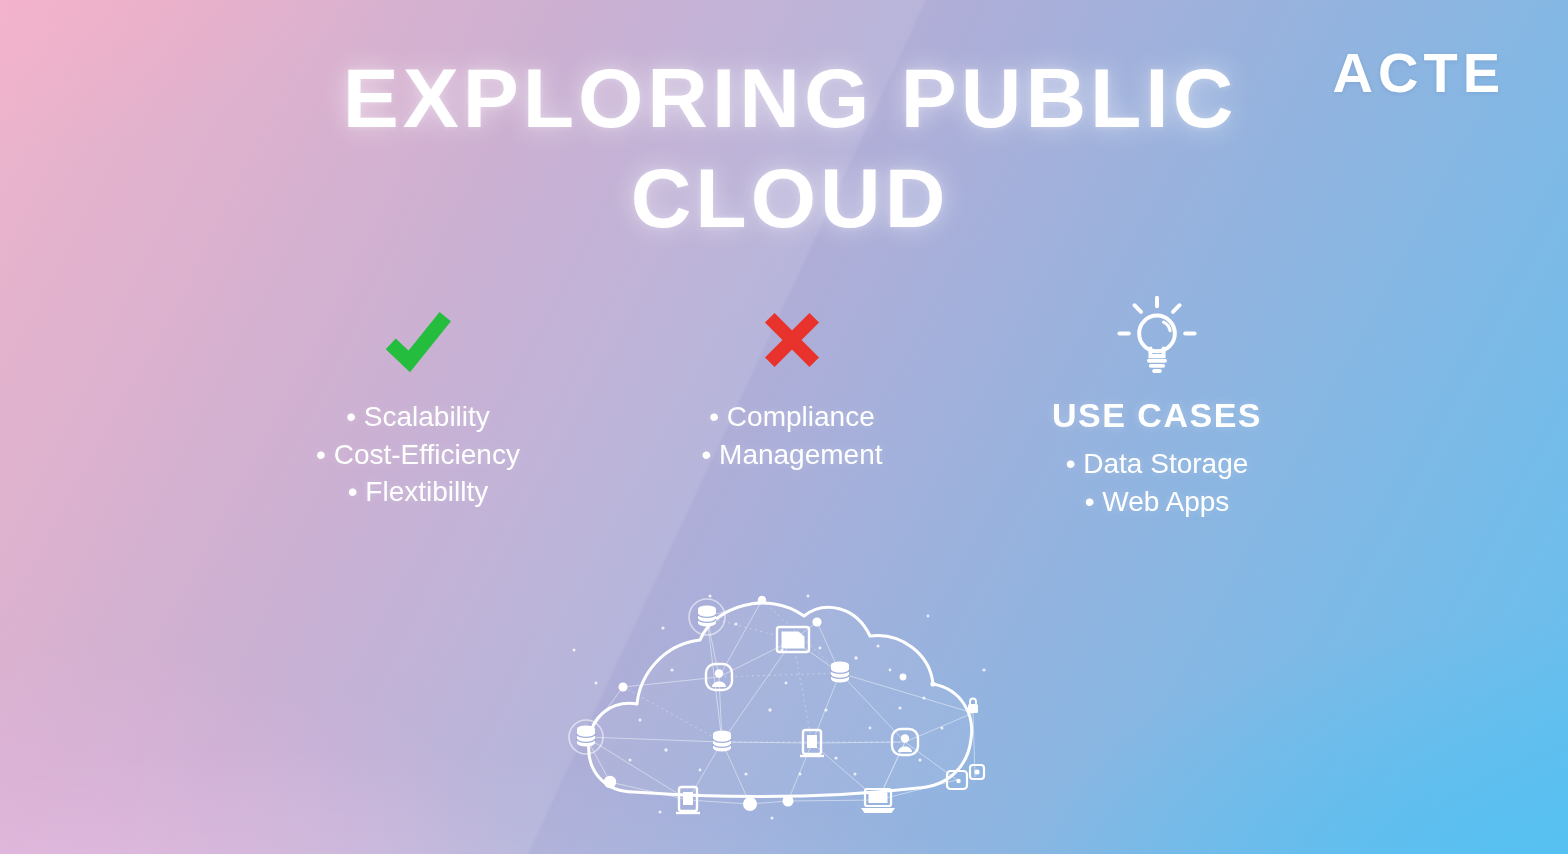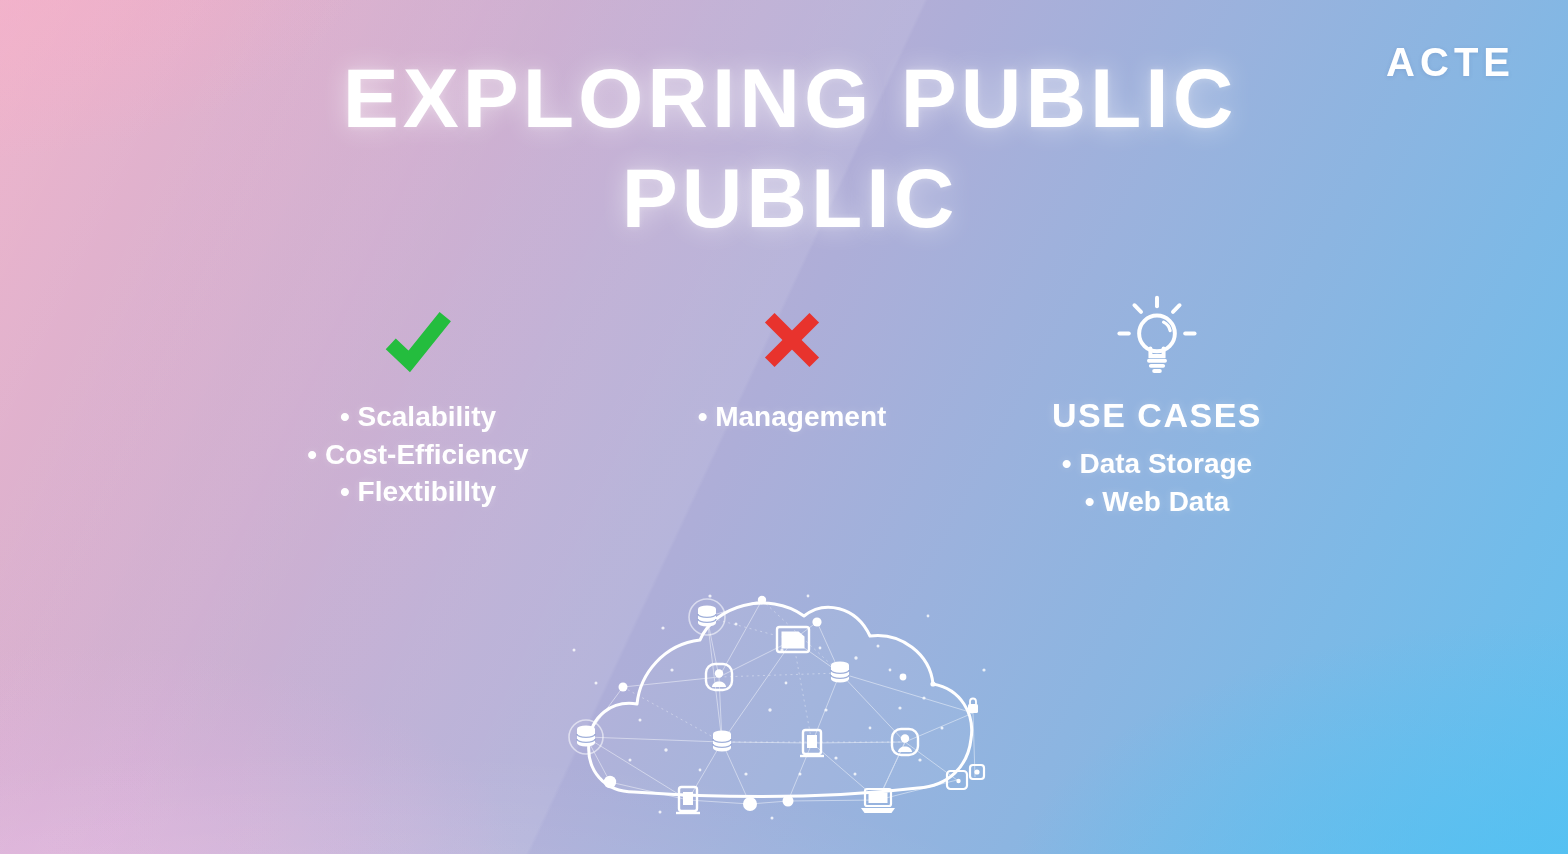--- a/index.html
+++ b/index.html
@@ -21,49 +21,49 @@
       linear-gradient(295deg, rgba(255,255,255,0) 52.8%, rgba(255,255,255,.09) 53%, rgba(255,255,255,.05) 72%, rgba(255,255,255,0) 90%),
       linear-gradient(115deg, rgba(255,255,255,.10) 0%, rgba(255,255,255,0) 30%),
       radial-gradient(70% 35% at 20% 112%, rgba(255,255,255,.14), rgba(255,255,255,0) 70%);
   }
 
   .title { position:absolute; top:48px; left:0; width:100%; text-align:center;
     color:#fff; font-weight:800; font-size:84px; line-height:100px; letter-spacing:4px;
     text-shadow:0 0 26px rgba(255,255,255,.55), 0 0 6px rgba(255,255,255,.25); }
   .title .line { display:block;padding-left:12px; }
 
-  .logo { position:absolute; top:40px; right:53px; color:#fff; font-weight:800;
-    font-size:40px; letter-spacing:5px; text-shadow:0 1px 4px rgba(60,80,140,.15); }
+  .logo { position:absolute; top:40px; right:63px; color:#fff; font-weight:800;
+    font-size:56px; letter-spacing:5px; text-shadow:0 1px 4px rgba(60,80,140,.15); }
 
   .col { position:absolute; top:292px; width:340px; text-align:center; color:#fff; }
   .col-benefits   { left:248px; }
   .col-challenges { left:622px; }
   .col-usecases   { left:987px; }
 
   .icon-box { height:96px; display:flex; align-items:center; justify-content:center; }
 
   .col-heading { font-size:34px; font-weight:800; letter-spacing:1.5px; margin-top:8px;
     text-shadow:0 0 10px rgba(255,255,255,.25); }
 
   .col-list { list-style:none; margin-top:10px; font-size:28px; line-height:37.5px;
-    font-weight:700; text-shadow:0 0 8px rgba(255,255,255,.22); }
+    font-weight:400; text-shadow:0 0 8px rgba(255,255,255,.22); }
   .col-list li::before { content:"\2022\00a0 "; }
 
   .cloud-art { position:absolute; left:568px; top:586px; width:424px; height:240px; }
   .cloud-art svg { display:block; width:100%; height:100%; }
 </style>
 </head>
 <body>
 
 <div class="canvas">
   <div class="bg-waves"></div>
 
   <h1 class="title">
     <span class="line">EXPLORING PUBLIC</span>
-    <span class="line">PUBLIC</span>
+    <span class="line">CLOUD</span>
   </h1>
 
   <div class="logo">ACTE</div>
 
   <section class="col col-benefits">
     <div class="icon-box">
       <svg width="72" height="72" viewBox="0 0 74 74">
         <path d="M9 41 L28 59 L65 13" fill="none" stroke="#24bd3e" stroke-width="15" stroke-linecap="butt" stroke-linejoin="miter"></path>
       </svg>
     </div>
@@ -75,20 +75,21 @@
   </section>
 
   <section class="col col-challenges">
     <div class="icon-box">
       <svg width="60" height="60" viewBox="0 0 62 62">
         <line x1="8" y1="8" x2="54" y2="54" stroke="#e8332d" stroke-width="14" stroke-linecap="butt"></line>
         <line x1="54" y1="8" x2="8" y2="54" stroke="#e8332d" stroke-width="14" stroke-linecap="butt"></line>
       </svg>
     </div>
     <ul class="col-list">
+      <li>Compliance</li>
       <li>Management</li>
     </ul>
   </section>
 
   <section class="col col-usecases">
     <div class="icon-box">
       <svg width="86" height="94" viewBox="0 0 90 100" fill="none" stroke="#fff" stroke-width="4.2" stroke-linecap="round">
         <circle cx="45" cy="43" r="19"></circle>
         <path d="M52 31 a13 13 0 0 1 7 9" stroke-width="3.4"></path>
         <path d="M38 59 L38 67 L52 67 L52 59"></path>
@@ -98,21 +99,21 @@
         <path d="M45 5 v9"></path>
         <path d="M21 13 l7 7"></path>
         <path d="M69 13 l-7 7"></path>
         <path d="M5 43 h10"></path>
         <path d="M75 43 h10"></path>
       </svg>
     </div>
     <h2 class="col-heading">USE CASES</h2>
     <ul class="col-list">
       <li>Data Storage</li>
-      <li>Web Data</li>
+      <li>Web Apps</li>
     </ul>
   </section>
 
   <div class="cloud-art">
     <svg viewBox="0 0 424 240">
       <defs>
         <g id="db">
           <path d="M-9 -8 v14 a9 3.4 0 0 0 18 0 v-14" fill="#fff" stroke="none"></path>
           <ellipse cx="0" cy="-8" rx="9" ry="3.4" fill="#fff"></ellipse>
           <path d="M-9 -3 a9 3.4 0 0 0 18 0" fill="none" stroke="rgba(130,150,205,.75)" stroke-width="1.4"></path>

